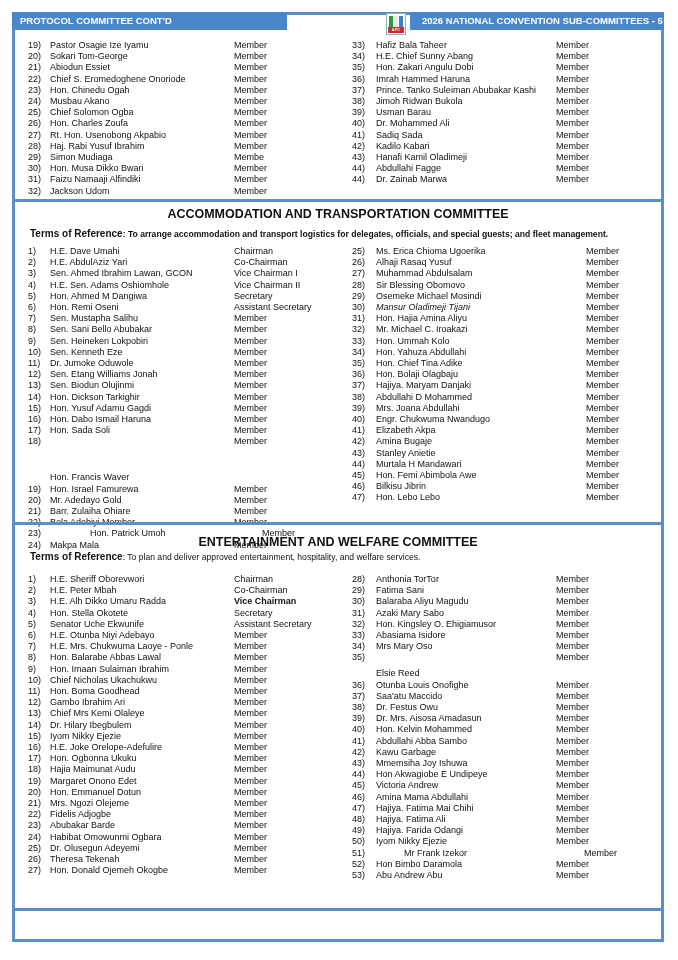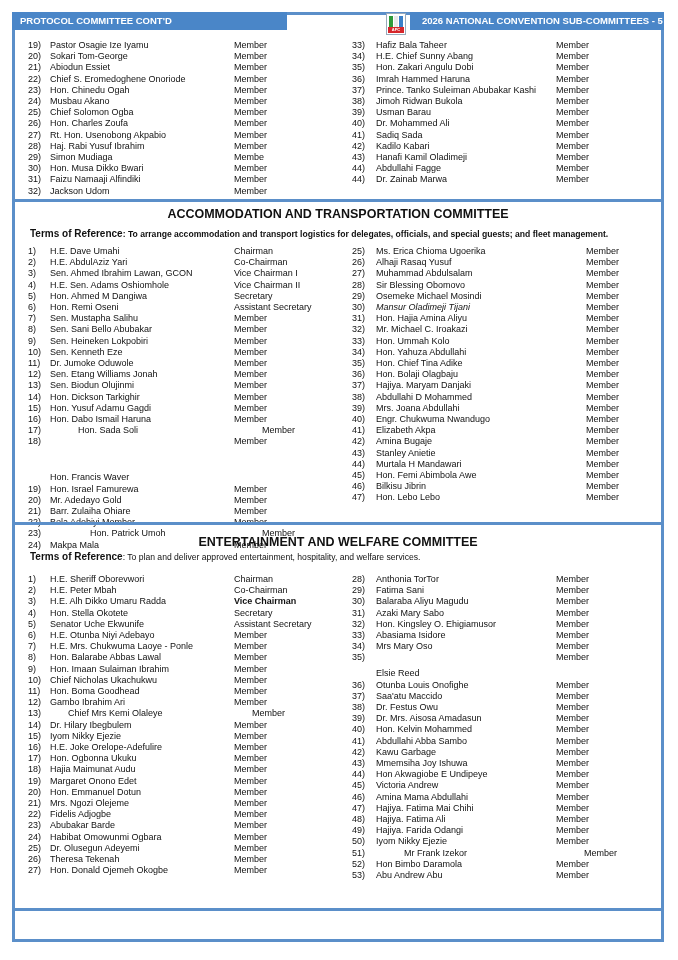--- a/index.html
+++ b/index.html
@@ -255,21 +255,21 @@
       <span class="name" style="width: 184px;">Hon. Yusuf Adamu Gagdi</span>
       <span class="role" style="width: 100px;">Member</span>
     </div>
     <div class="row">
       <span class="num" style="width: 22px;">16)</span>
       <span class="name" style="width: 184px;">Hon. Dabo Ismail Haruna</span>
       <span class="role" style="width: 100px;">Member</span>
     </div>
     <div class="row">
       <span class="num" style="width: 22px;">17)</span>
-      <span class="name" style="width: 184px; margin-left: 28px;">Hon. Sada Soli</span>
+      <span class="name" style="width: 184px;">Hon. Sada Soli</span>
       <span class="role" style="width: 100px;">Member</span>
     </div>
     <div class="row">
       <span class="num" style="width: 22px;">18)</span>
       <span class="name" style="width: 184px; margin-top: 36px;">Hon. Francis Waver</span>
       <span class="role" style="width: 100px;">Member</span>
     </div>
     <div class="row">
       <span class="num" style="width: 22px;">19)</span>
       <span class="name" style="width: 184px;">Hon. Israel Famurewa</span>
@@ -479,21 +479,21 @@
       <span class="name" style="width: 184px;">Hon. Boma Goodhead</span>
       <span class="role" style="width: 100px;">Member</span>
     </div>
     <div class="row">
       <span class="num" style="width: 22px;">12)</span>
       <span class="name" style="width: 184px;">Gambo Ibrahim Ari</span>
       <span class="role" style="width: 100px;">Member</span>
     </div>
     <div class="row">
       <span class="num" style="width: 22px;">13)</span>
-      <span class="name" style="width: 184px; margin-left: 18px;">Chief Mrs Kemi Olaleye</span>
+      <span class="name" style="width: 184px;">Chief Mrs Kemi Olaleye</span>
       <span class="role" style="width: 100px;">Member</span>
     </div>
     <div class="row">
       <span class="num" style="width: 22px;">14)</span>
       <span class="name" style="width: 184px;">Dr. Hilary Ibegbulem</span>
       <span class="role" style="width: 100px;">Member</span>
     </div>
     <div class="row">
       <span class="num" style="width: 22px;">15)</span>
       <span class="name" style="width: 184px;">Iyom Nikky Ejezie</span>

